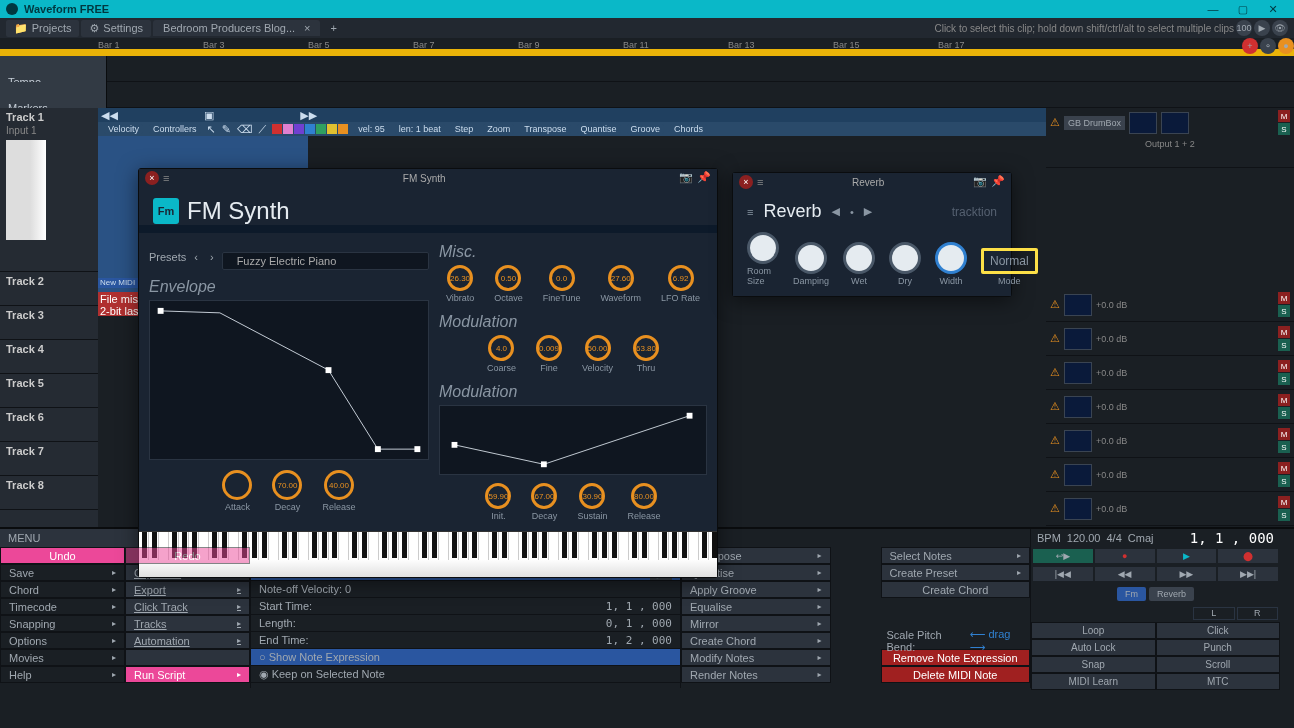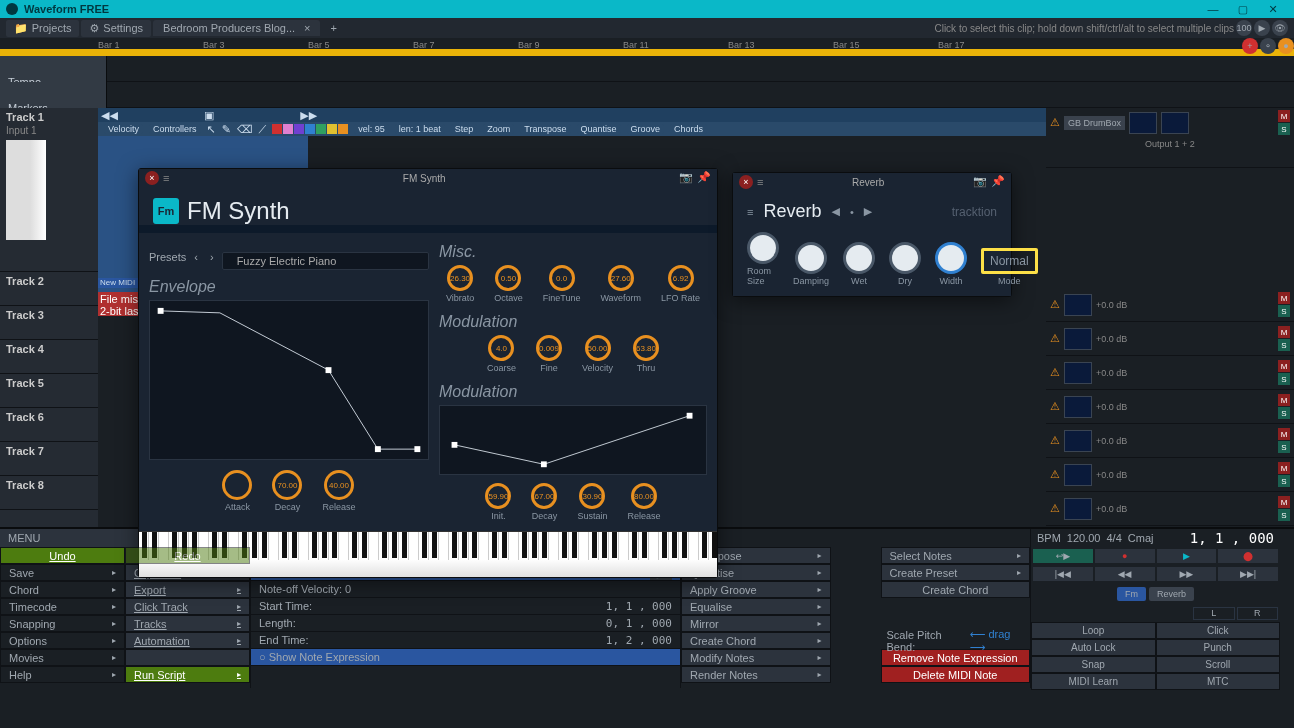--- a/index.html
+++ b/index.html
@@ -85,21 +85,21 @@
 .db-text { font-size: 9px; color: #888; }
 .ms-col { display: flex; flex-direction: column; gap: 1px; margin-left: auto; }
 .m-btn { width: 12px; height: 12px; background: #8b2020; color: #fff; font-size: 8px; display: flex; align-items: center; justify-content: center; }
 .s-btn { width: 12px; height: 12px; background: #1a6050; color: #fff; font-size: 8px; display: flex; align-items: center; justify-content: center; }
 
 .bottom-panel { background: #1a1f24; display: flex; height: 161px; border-top: 2px solid #0a0c0e; }
 .menu-col { width: 250px; }
 .menu-header { height: 18px; background: #2c333d; padding: 3px 8px; font-size: 10px; display: flex; }
 .menu-row { display: flex; height: 17px; }
 .menu-btn { flex: 1; padding: 2px 8px; font-size: 10px; cursor: pointer; border: 1px solid #0f1216; display: flex; justify-content: space-between; align-items: center; }
-.menu-btn.blue { background: #4d7c0f; color: #fff; text-decoration: underline; }
+.menu-btn.blue { background: #ec4899; color: #fff; }
 .menu-btn.dark { background: #1a1f24; }
 .menu-btn.light { background: #2c333d; text-decoration: underline; }
 .arrow { font-size: 8px; }
 
 .midi-col { width: 430px; border-left: 1px solid #0f1216; }
 .midi-row { padding: 2px 8px; font-size: 10px; border-bottom: 1px solid #0f1216; display: flex; justify-content: space-between; height: 17px; align-items: center; }
 .midi-row.sel { background: #2a56a0; }
 .midi-row .value { font-family: monospace; }
 
 .notes-col { width: 350px; border-left: 1px solid #0f1216; padding: 0; display: flex; flex-direction: column; }
@@ -648,20 +648,23 @@
         <span>Length:</span>
         <span class="value">0, 1 , 000</span>
       </div>
     <div class="midi-row">
         <span>End Time:</span>
         <span class="value">1, 2 , 000</span>
       </div>
     <div class="midi-row sel">
         <span>○ <span>Show Note Expression</span></span>
       </div>
+    <div class="midi-row">
+        <span>◉ <span>Keep on Selected Note</span></span>
+      </div>
   </div>
 
   <div class="notes-col">
     <div style="height:18px"></div>
     <div style="display:flex">
       <div style="flex:1">
         <div class="note-btn">
             <span>Transpose</span>
             <span class="arrow">▸</span>
           </div>

